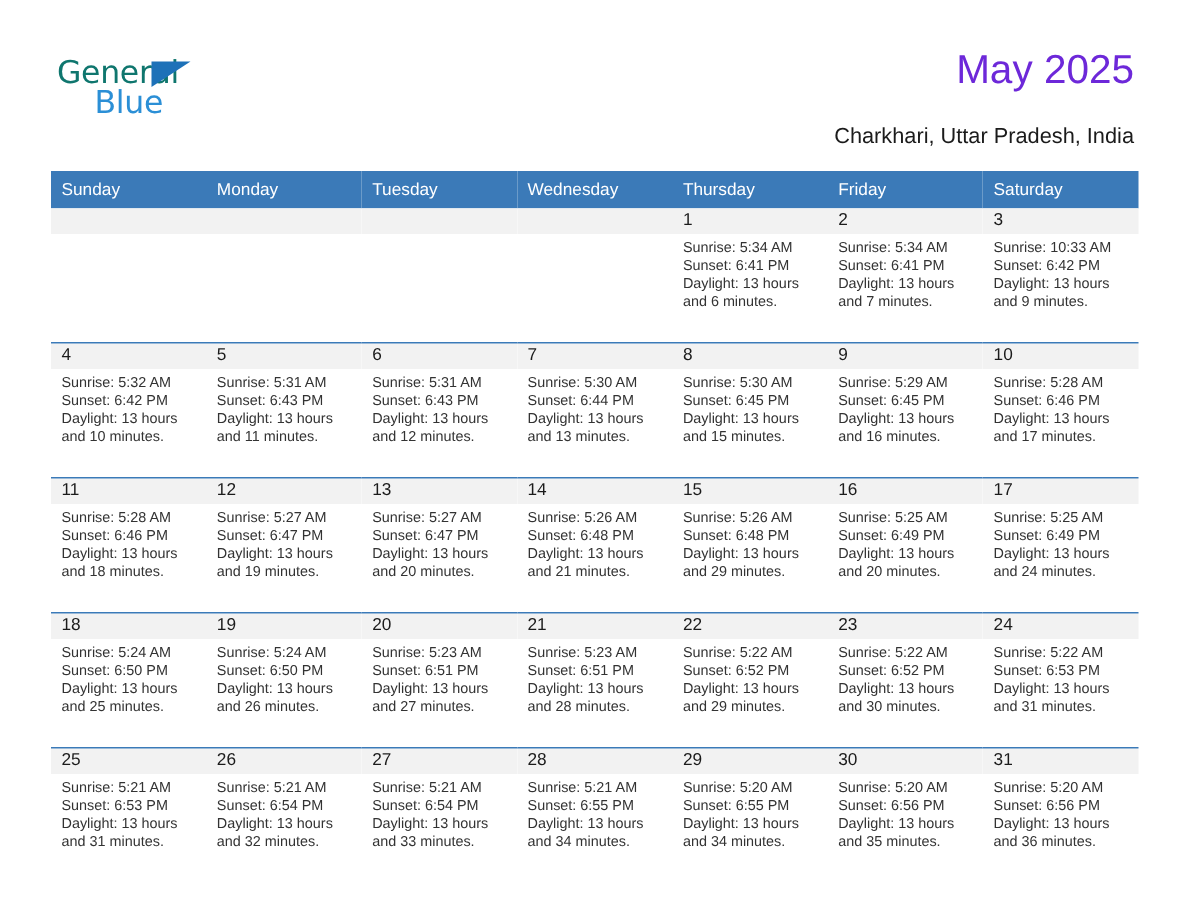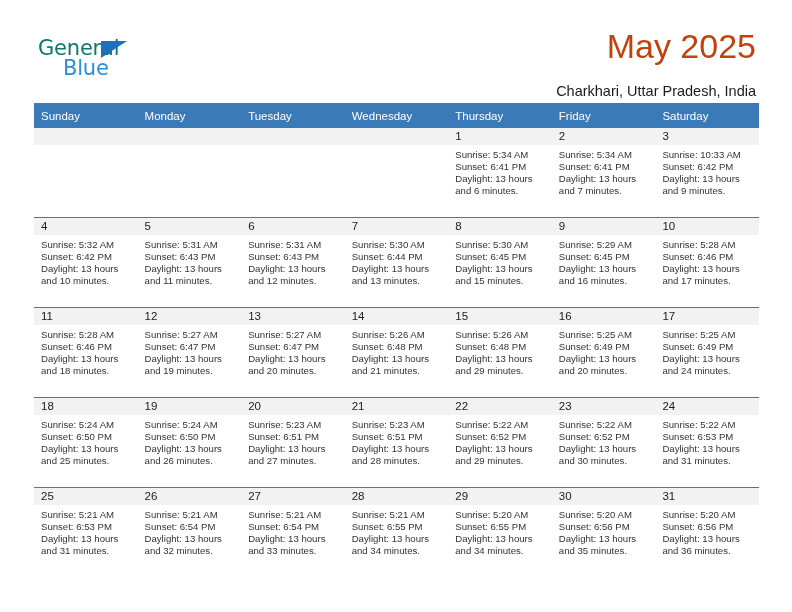--- a/index.html
+++ b/index.html
@@ -69,22 +69,22 @@
     text-align: right;
   }
 
   .title-block {
     position: absolute;
     right: 36px;
     top: 30px;
     text-align: right;
   }
   .cal-title {
-    font-size: 34px;
-    color: #c2410c;
+    font-size: 27px;
+    color: #6d28d9;
     font-weight: 400;
     line-height: 32px;
     white-space: nowrap;
   }
   .cal-subtitle {
     margin-top: 20px;
     font-size: 14.5px;
     color: #1b1b1b;
     font-weight: 400;
     line-height: 18px;
@@ -96,20 +96,21 @@
     position: absolute;
     left: 34px;
     top: 103px;
     width: 725px;
   }
 
   table.cal-table {
     width: 725px;
     border-collapse: collapse;
     table-layout: fixed;
+    margin-top: 11px;
   }
 
   thead th {
     background: #3b7ab8;
     color: #ffffff;
     font-size: 11.5px;
     font-weight: 400;
     text-align: left;
     padding: 6px 0 6px 7px;
     height: 13px;

